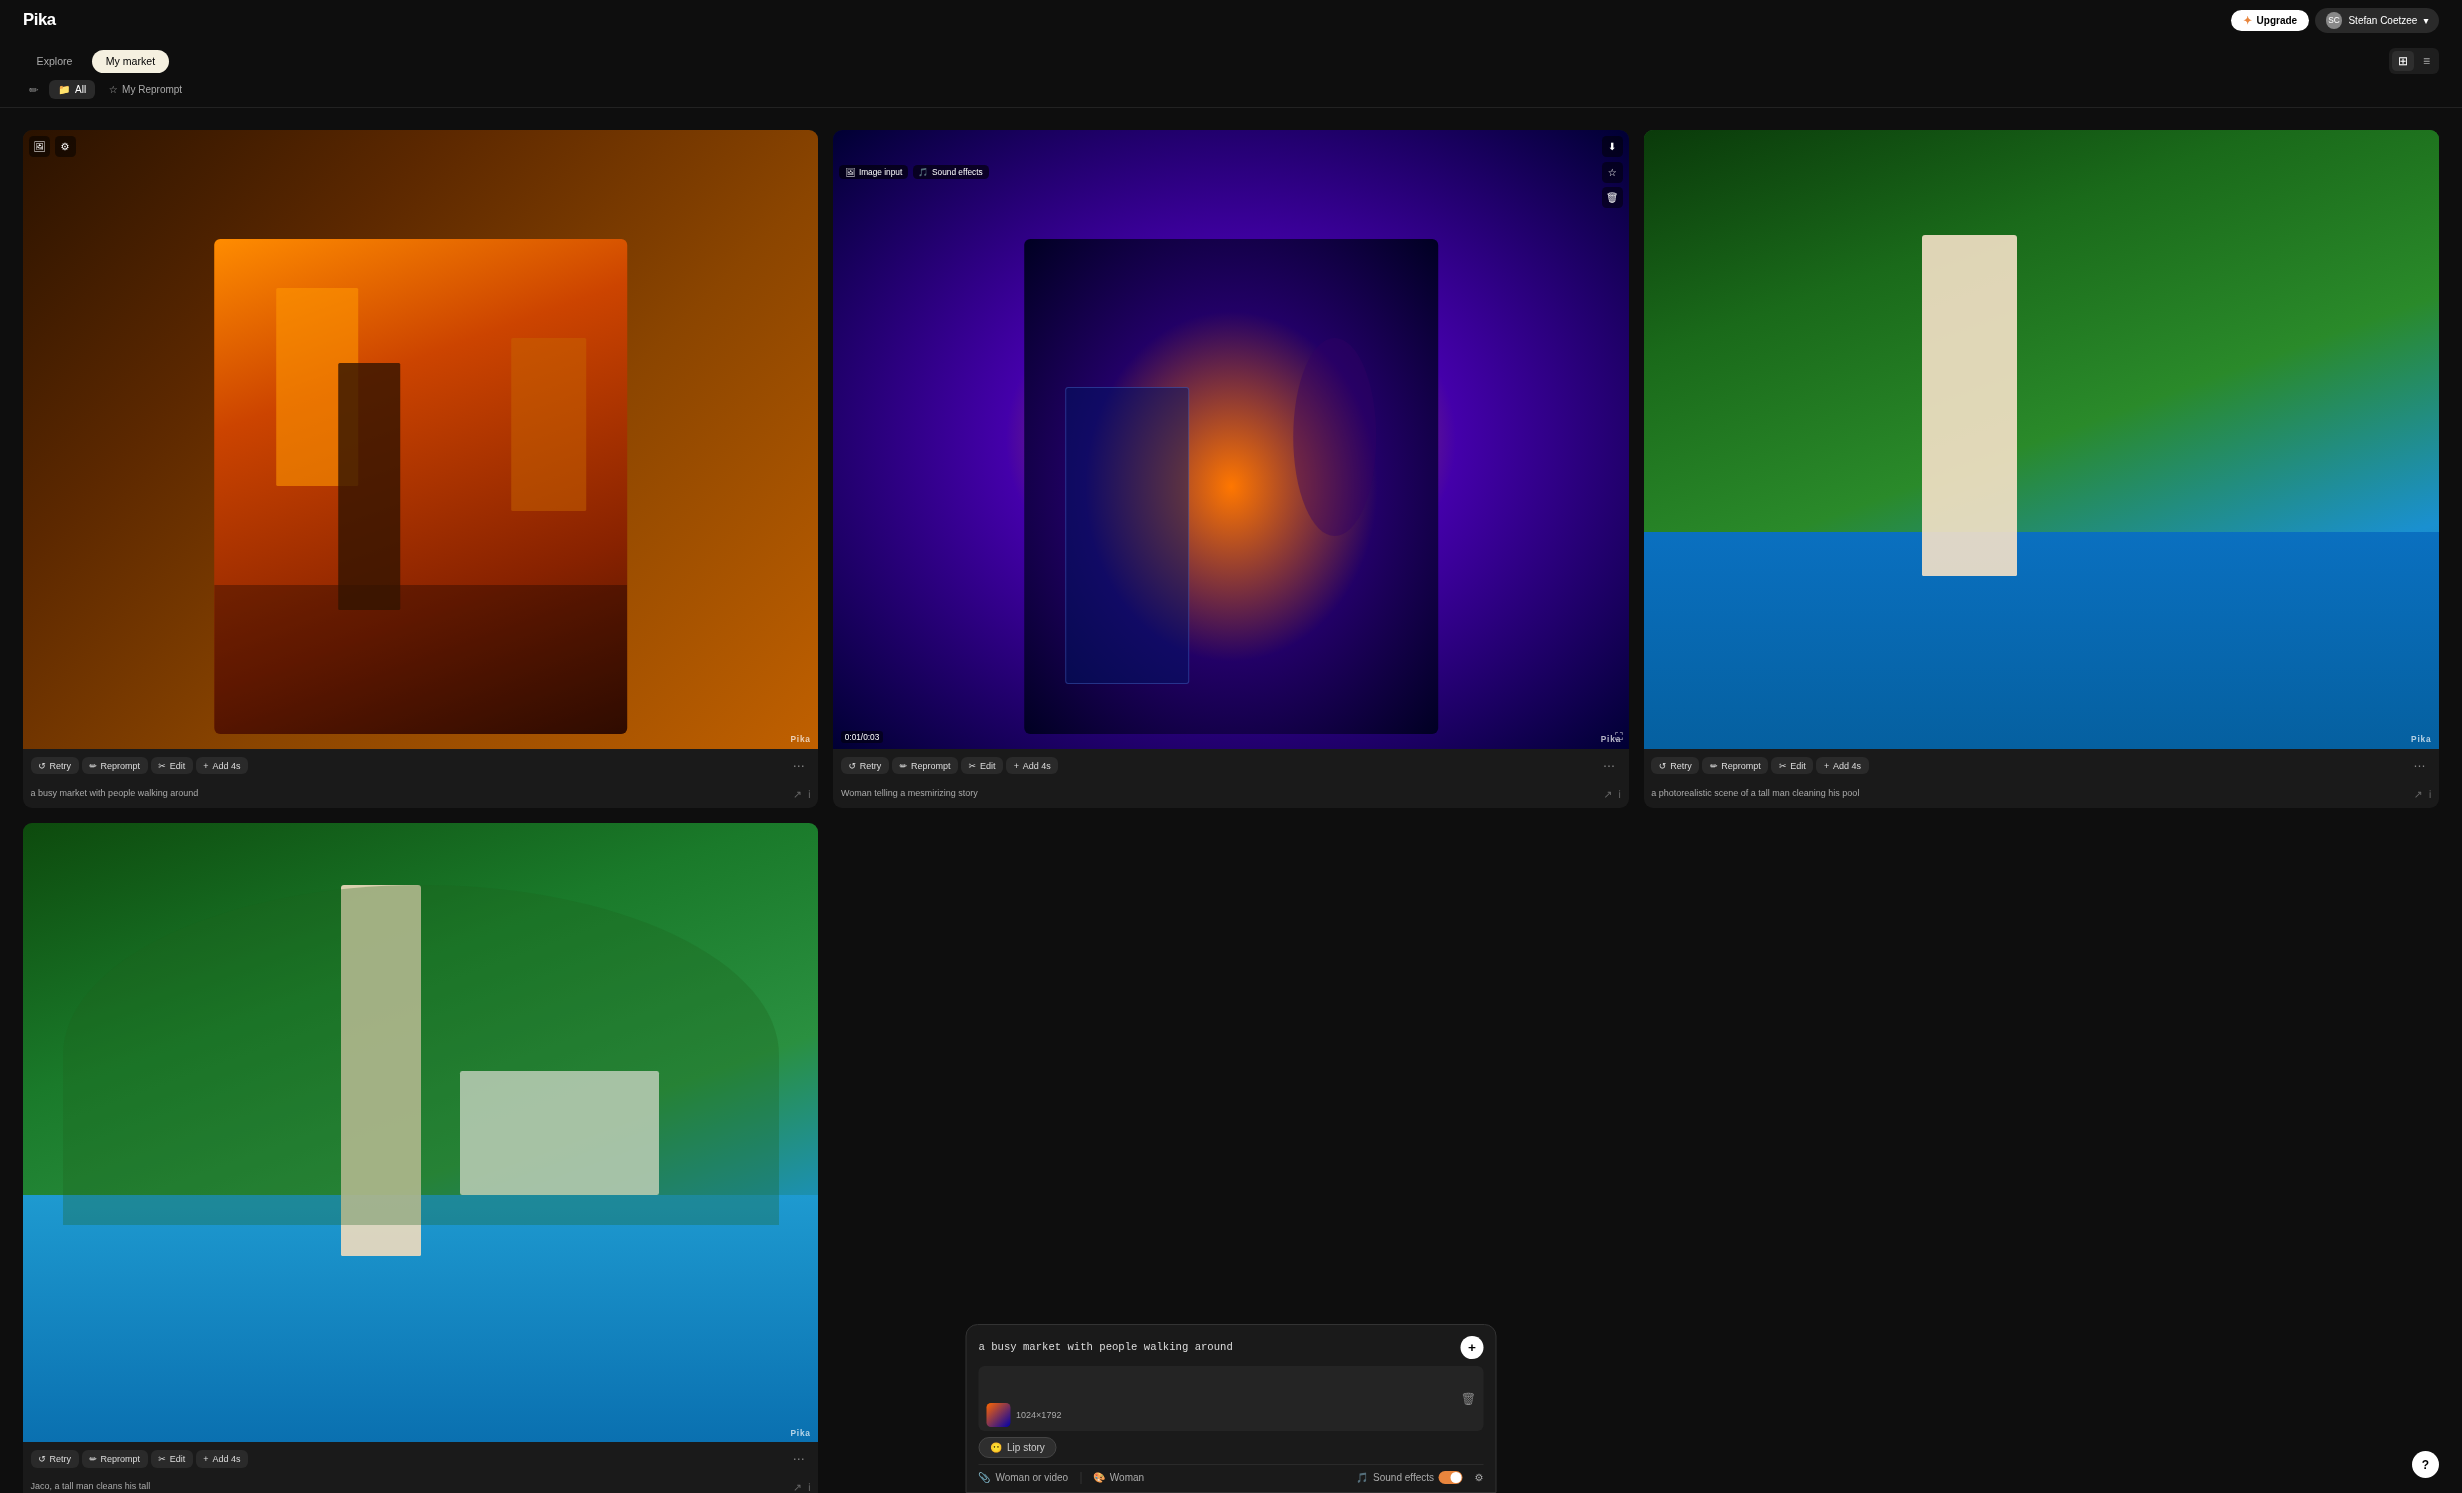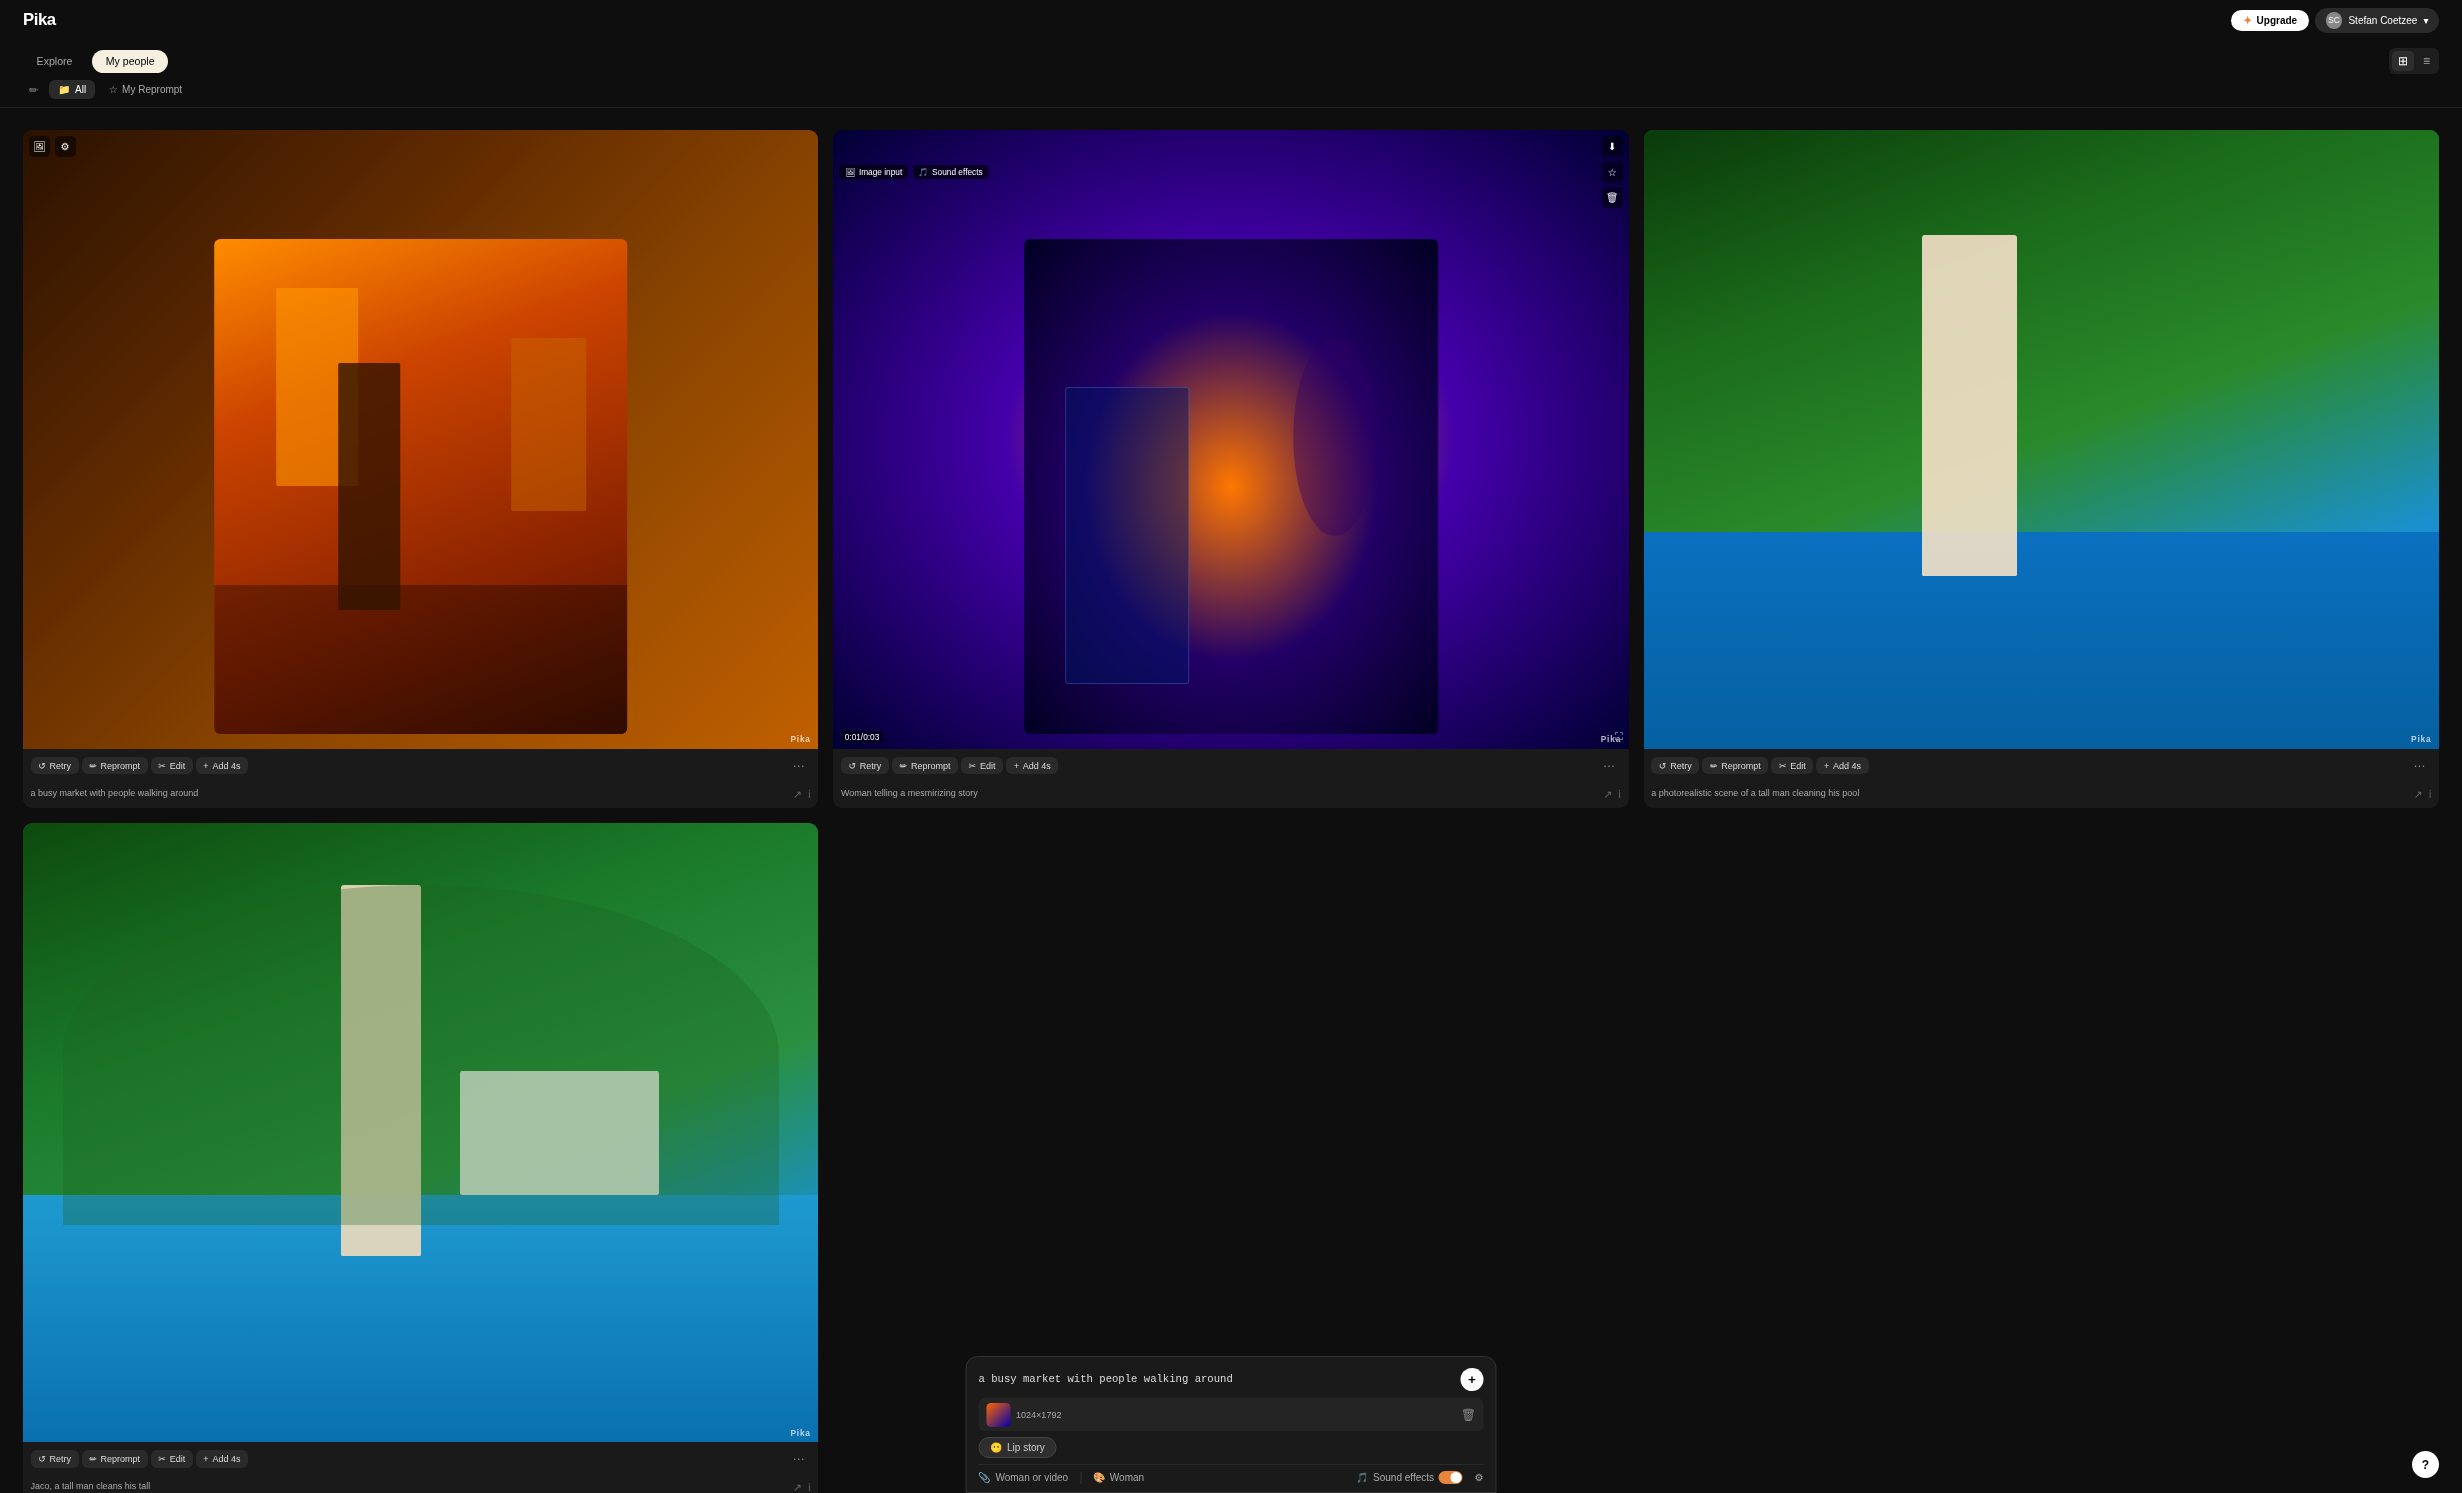--- a/index.html
+++ b/index.html
@@ -354,20 +354,21 @@
       justify-content: space-between;
       background: #242424;
       border-radius: 6px;
       padding: 4.5px 7.6px;
       margin-bottom: 6px;
     }
     .attached-left {
       display: flex;
       align-items: center;
       gap: 6px;
+      margin-top: 32px;
     }
     .attached-thumb {
       width: 24px;
       height: 24px;
       border-radius: 4.5px;
       background: linear-gradient(135deg, #ff6600, #0000aa);
       flex-shrink: 0;
     }
     .attached-size {
       font-size: 9px;
@@ -510,21 +511,21 @@
       <span class="user-avatar">SC</span>
       <span>Stefan Coetzee</span>
       <span>▾</span>
     </button>
   </div>
 </div>
 
 <div class="top-bar">
   <div class="top-bar-left">
     <button class="nav-tab">Explore</button>
-    <button class="nav-tab active">My people</button>
+    <button class="nav-tab active">My market</button>
   </div>
   <div class="view-toggle">
     <button class="view-btn active">⊞</button>
     <button class="view-btn">≡</button>
   </div>
 </div>
 
 <div class="sub-nav">
   <button class="edit-icon-btn">✏</button>
   <button class="sub-nav-item active">

